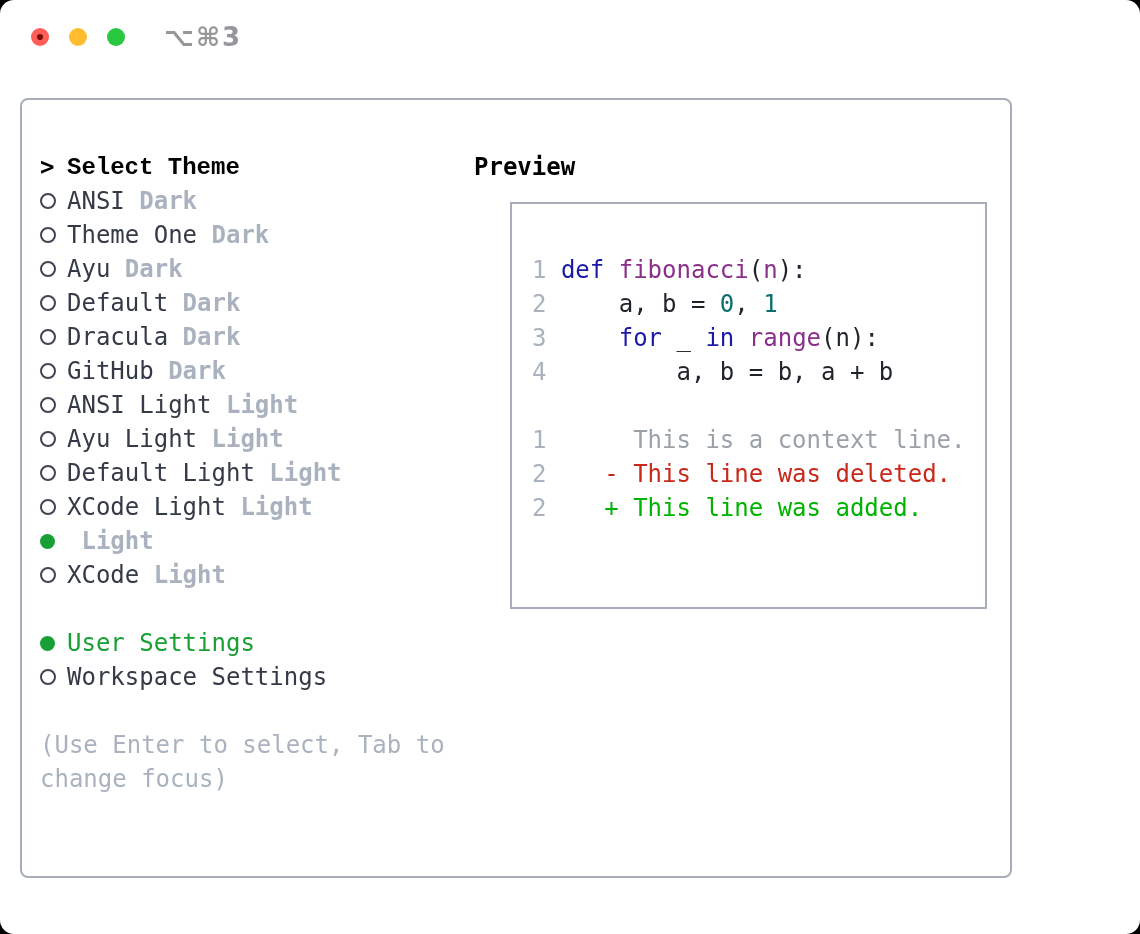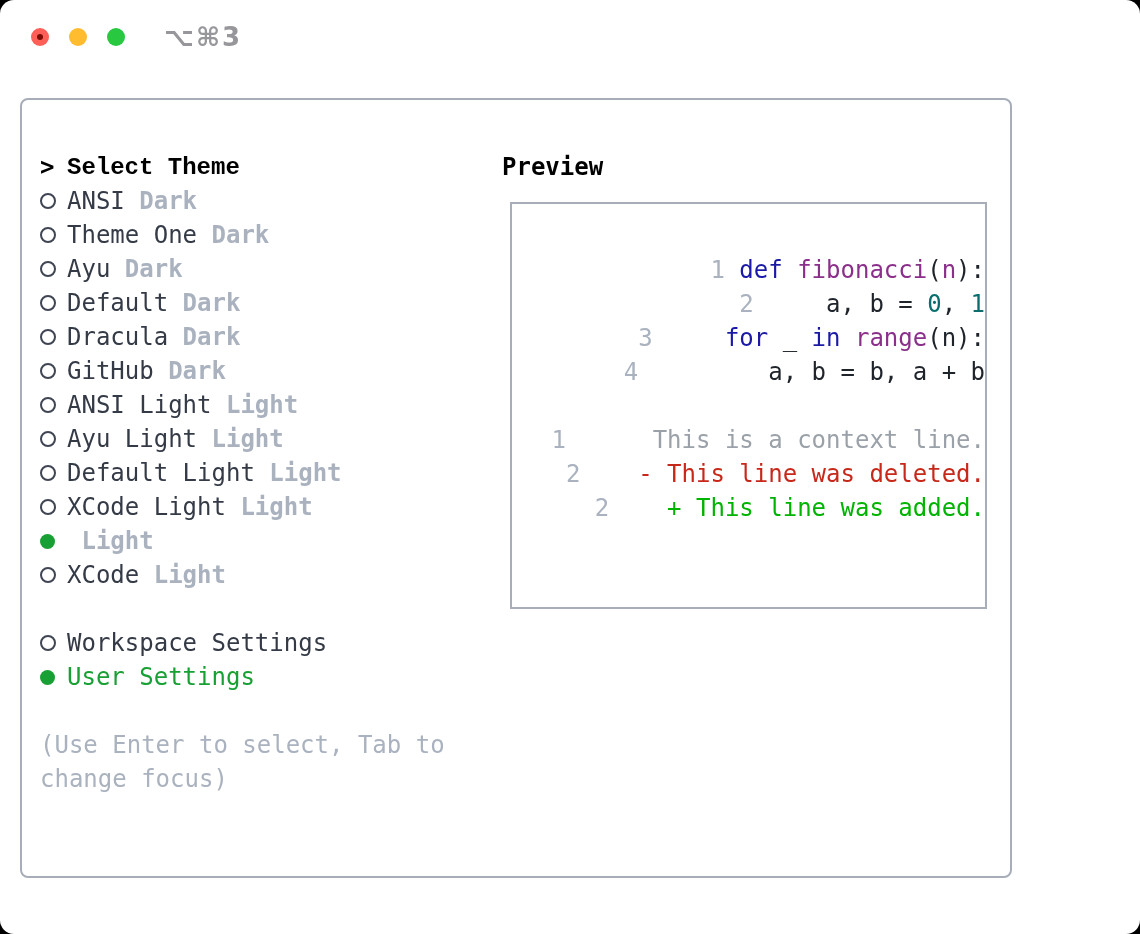--- a/index.html
+++ b/index.html
@@ -26,25 +26,25 @@
   .htext{font-weight:bold;color:#000;font-family:Liberation Mono, monospace;}
   .radio{width:12px;height:12px;border:2px solid #3f4552;border-radius:50%;display:inline-block;box-sizing:content-box;}
   .radio.sel{width:15px;height:15px;border:none;background:var(--green);}
   .tname{color:#343a46;}
   .tname.sel{color:var(--green);}
   .ttag{color:#a9b2be;font-weight:bold;}
   .apply-label{font-weight:bold;color:#000;}
   .spacer{height:34px;}
   .hint{margin-top:0;width:440px;line-height:34px;color:#a9b2be;font-size:24px;}
   
-  .preview-label{position:absolute;left:480px;top:50px;height:34px;line-height:34px;
+  .preview-label{position:absolute;left:452px;top:50px;height:34px;line-height:34px;
     font-size:24px;font-weight:bold;color:#000;}
   .preview-box{position:absolute;left:488px;top:102px;width:473px;height:403px;
     border:2px solid #a7aeb9;background:#fff;overflow:hidden;}
-  .code{padding:49px 0 0 35px;font-size:24px;line-height:34px;text-align:right;}
+  .code{padding:49px 0 0 20px;font-size:24px;line-height:34px;}
   .cline{height:34px;white-space:pre;color:#1f242b;}
   .ln{color:#a9b2be;}
   .tok-keyword{color:#1a1aa6;}
   .tok-function{color:#8a2f8a;}
   .tok-number{color:#0b6e6e;}
   .tok-plain{color:#1f242b;}
   .diff-context{color:#9aa1a8;}
   .diff-deleted{color:#c8281a;}
   .diff-added{color:#00b300;}
 </style>
@@ -76,22 +76,22 @@
           <div class="row"><span class="slot"><span class="radio"></span></span><span class="tname">GitHub</span><span class="ttag"> Dark</span></div>
           <div class="row"><span class="slot"><span class="radio"></span></span><span class="tname">ANSI Light</span><span class="ttag"> Light</span></div>
           <div class="row"><span class="slot"><span class="radio"></span></span><span class="tname">Ayu Light</span><span class="ttag"> Light</span></div>
           <div class="row"><span class="slot"><span class="radio"></span></span><span class="tname">Default Light</span><span class="ttag"> Light</span></div>
           <div class="row"><span class="slot"><span class="radio"></span></span><span class="tname">XCode Light</span><span class="ttag"> Light</span></div>
           <div class="row"><span class="slot"><span class="radio sel"></span></span><span class="ttag"> Light</span></div>
           <div class="row"><span class="slot"><span class="radio"></span></span><span class="tname">XCode</span><span class="ttag"> Light</span></div>
         </div>
       <div class="row spacer"></div>
       <div id="apply-list">
+          <div class="row"><span class="slot"><span class="radio sel"></span></span><span class="tname sel">User Settings</span></div>
           <div class="row"><span class="slot"><span class="radio"></span></span><span class="tname">Workspace Settings</span></div>
-          <div class="row"><span class="slot"><span class="radio sel"></span></span><span class="tname sel">User Settings</span></div>
         </div>
       <div class="row spacer"></div>
       <div class="hint">(Use Enter to select, Tab to change focus)</div>
     </div>
 
     <div class="preview-label">Preview</div>
     <div class="preview-box">
       <div class="code" id="code">
           <div class="cline"><span class="ln">1</span><span class="tok-plain"> </span><span class="tok-keyword">def</span><span class="tok-plain"> </span><span class="tok-function">fibonacci</span><span class="tok-plain">(</span><span class="tok-function">n</span><span class="tok-plain">):</span></div>
           <div class="cline"><span class="ln">2</span><span class="tok-plain"> </span><span class="tok-plain">    a, b = </span><span class="tok-number">0</span><span class="tok-plain">, </span><span class="tok-number">1</span></div>

